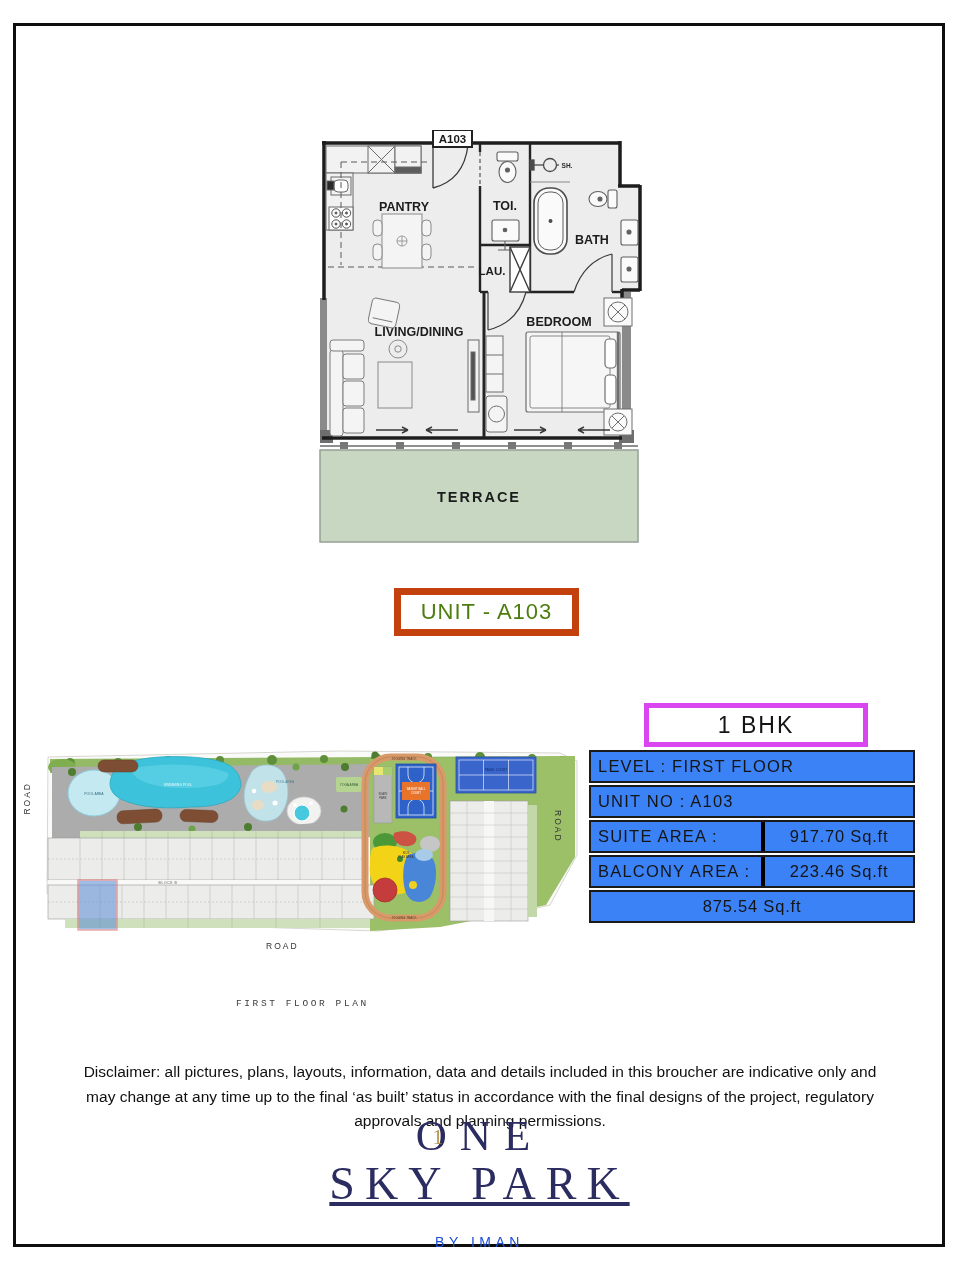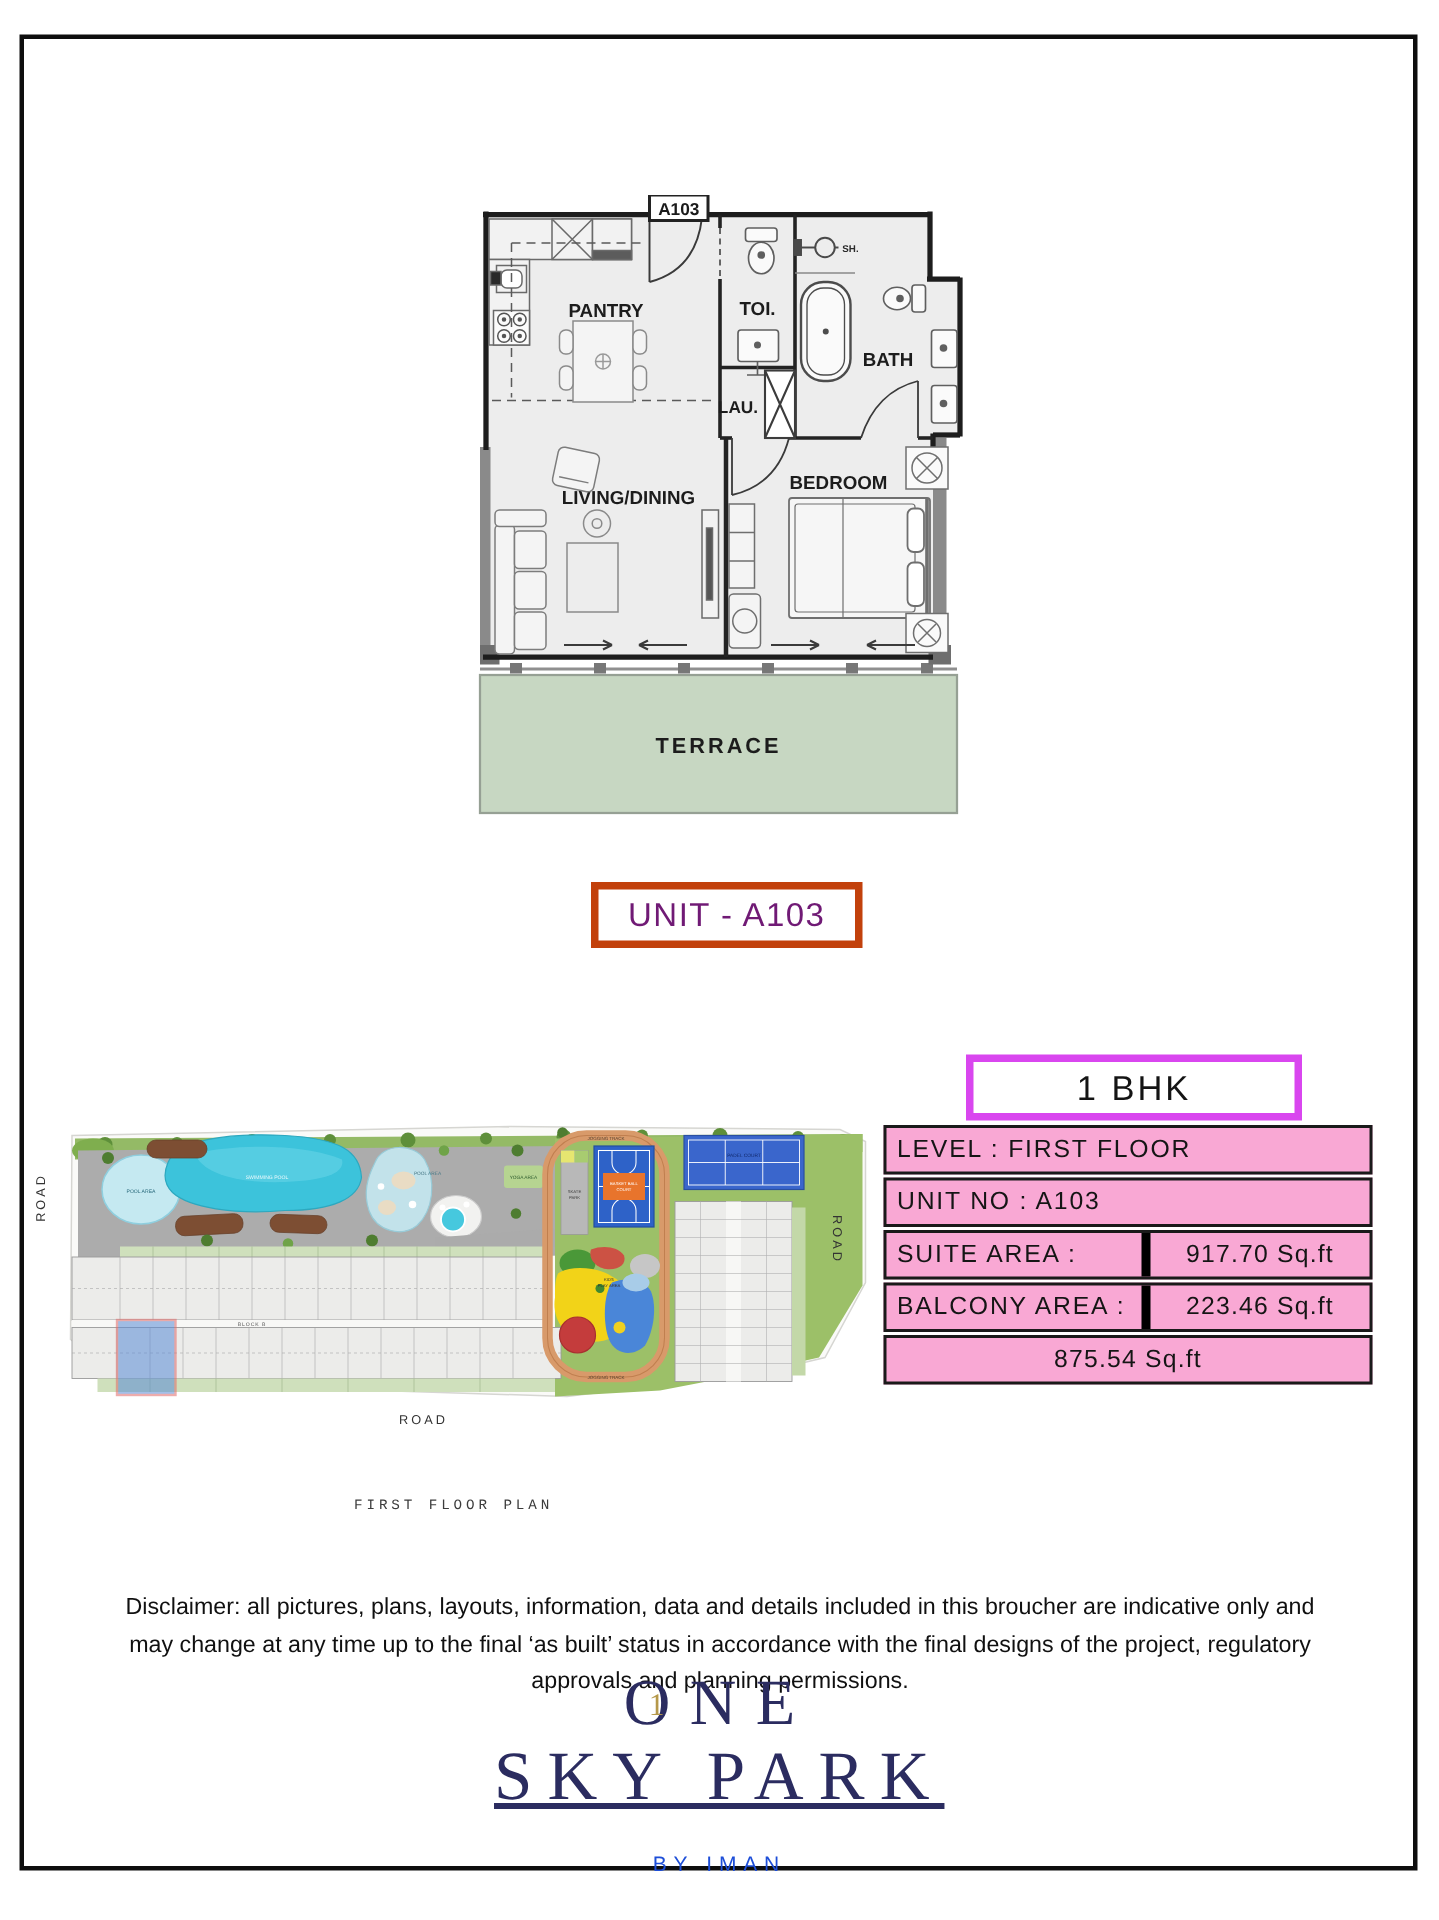--- a/index.html
+++ b/index.html
@@ -1,31 +1,31 @@
 <!DOCTYPE html>
 <html><head>
 <meta charset="utf-8">
 <style>
   html,body{margin:0;padding:0;background:#fff;}
   body{width:959px;height:1280px;position:relative;font-family:"Liberation Sans",sans-serif;color:#111;overflow:hidden;}
   .page{position:absolute;left:0;top:0;width:959px;height:1280px;}
   .frame{position:absolute;left:13px;top:23px;width:926px;height:1218px;border:3px solid #0e0e0e;}
   .abs{position:absolute;}
   
-  .title-box{position:absolute;left:394px;top:588px;width:171px;height:34px;border:5px solid #c2410c;
-             display:flex;align-items:center;justify-content:center;font-size:22px;letter-spacing:1px;color:#701a75;}
+  .title-box{position:absolute;left:394px;top:588px;width:171px;height:34px;border:7px solid #c2410c;
+             display:flex;align-items:center;justify-content:center;font-size:22px;letter-spacing:1px;color:#4d7c0f;}
   .bhk-box{position:absolute;left:644px;top:703px;width:214px;height:34px;border:5px solid #d946ef;
            display:flex;align-items:center;justify-content:center;font-size:23px;letter-spacing:2px;color:#141414;text-align:right;}
   
   .spec-table{position:absolute;left:589px;top:750px;width:326px;}
   .spec-row{border:2px solid #1a1a1a;height:29px;margin-bottom:2px;display:flex;align-items:stretch;
-            font-size:16.5px;letter-spacing:1.2px;color:#151515;background:#f9a8d4;}
+            font-size:16.5px;letter-spacing:1.2px;color:#151515;background:#3b82f6;}
   .spec-row .cell{display:flex;align-items:center;}
   .spec-row .lab{padding-left:7px;}
-  .spec-row.split .lab{width:163px;border-right:6px solid #000000;}
+  .spec-row.split .lab{width:163px;border-right:4px solid #000000;}
   .spec-row.split .val{flex:1;justify-content:center;letter-spacing:0.8px;}
   
   .caption{position:absolute;left:236px;top:998px;font-size:9.5px;letter-spacing:2.6px;color:#3c3c3c;font-family:Liberation Mono, monospace;}
   .road-v{position:absolute;font-size:8.5px;letter-spacing:2px;color:#333;writing-mode:vertical-rl;}
   .road-v.up{transform:rotate(180deg);}
   .road-h{position:absolute;font-size:8.5px;letter-spacing:2px;color:#333;}
   
   .disclaimer{position:absolute;left:74px;top:1036px;width:812px;text-align:center;
               font-size:15.5px;line-height:24.5px;color:#101010;margin-top:24px;}
   

